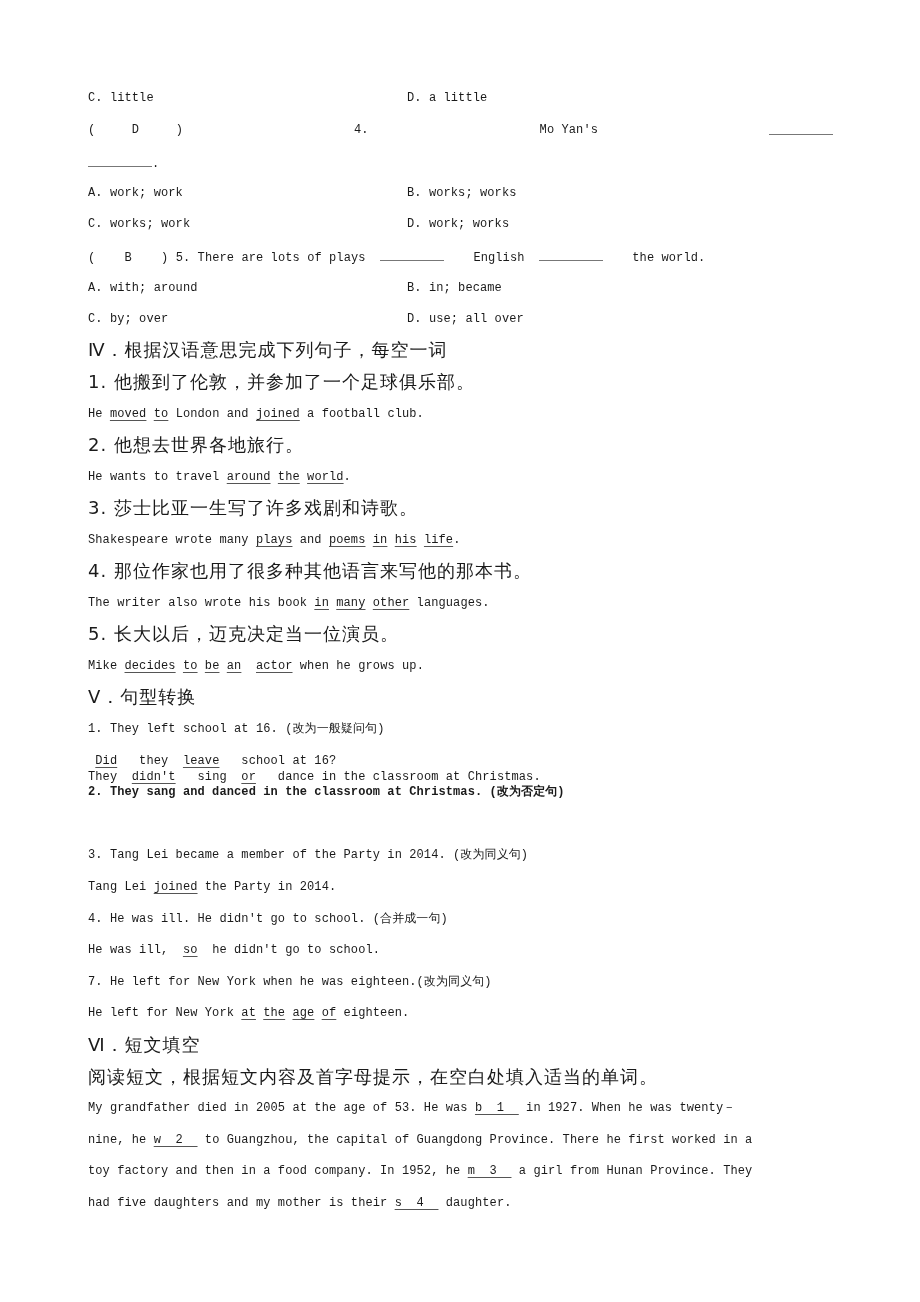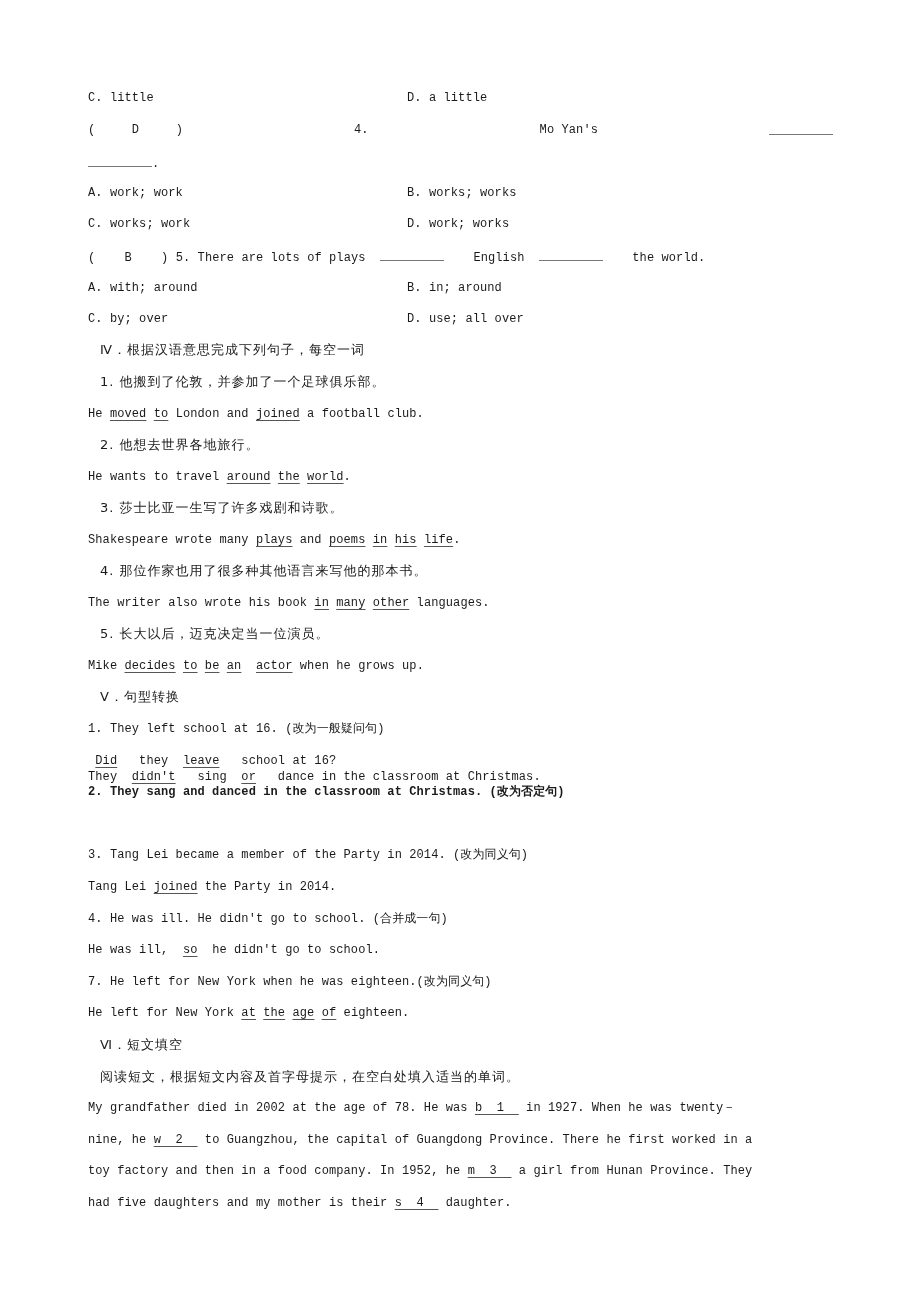--- a/index.html
+++ b/index.html
@@ -8,21 +8,21 @@
       font-family: "DejaVu Serif", "Liberation Serif", serif;
       color: #1a1a1a;
     }
     .page { position: absolute; left: 88px; top: 0; width: 745px; }
     .line {
       position: absolute; left: 0; white-space: pre;
       font-size: 12px; line-height: 20px; height: 20px;
       font-family: "Liberation Mono", "DejaVu Sans Mono", monospace;
       letter-spacing: 0.1px;
     }
-    .cn { font-family: "DejaVu Sans", "Liberation Sans", sans-serif; font-size: 13px; letter-spacing: 1px; margin-left: 12px; }
+    .cn { font-family: "DejaVu Sans", "Liberation Sans", sans-serif; font-size: 18px; letter-spacing: 1px; }
     .u { text-decoration: underline; text-decoration-color: #555; text-underline-offset: 3px; }
     .blank { display: inline-block; border-bottom: 1px solid #777; height: 14px; vertical-align: baseline; }
     .optB { position: absolute; left: 319px; }
     .justify { width: 745px; display: flex; justify-content: space-between; }
   </style>
 </head>
 <body>
 
 <div class="page">
 
@@ -36,21 +36,21 @@
     <span class="blank" style="width:64px"></span>
   </div>
   <div class="line" style="top:152px"><span class="blank" style="width:64px"></span><span>.</span></div>
   <div class="line" style="top:183px">A. work; work</div>
   <div class="line optB" style="top:183px">B. works; works</div>
   <div class="line" style="top:214px">C. works; work</div>
   <div class="line optB" style="top:214px">D. work; works</div>
 
   <div class="line" style="top:246px"><span>(</span>    <span>B</span>    <span>)</span> <span>5.</span> <span>There are lots of plays</span>  <span class="blank" style="width:64px"></span>    <span>English</span>  <span class="blank" style="width:64px"></span>    <span>the world.</span></div>
   <div class="line" style="top:278px">A. with; around</div>
-  <div class="line optB" style="top:278px">B. in; around</div>
+  <div class="line optB" style="top:278px">B. in; became</div>
   <div class="line" style="top:309px">C. by; over</div>
   <div class="line optB" style="top:309px">D. use; all over</div>
 
   <div class="line cn" style="top:340px">Ⅳ．根据汉语意思完成下列句子，每空一词</div>
   <div id="s4"></div>
 
   <div class="line cn" style="top:687px">Ⅴ．句型转换</div>
   <div id="s5"></div>
 
   <div class="line cn" style="top:1035px">Ⅵ．短文填空</div>
@@ -70,17 +70,17 @@
     <div class="line" style="top: 719px;">1. They left school at 16. (改为一般疑问句)</div>
     <div class="line" style="top: 750.6px;"><span> </span><span class="u">Did</span><span>   they  </span><span class="u">leave</span><span>   school at 16?</span></div>
     <div class="line" style="top: 782.2px; font-weight: bold;">2. They sang and danced in the classroom at Christmas. (改为否定句)</div>
     <div class="line" style="top: 767px;"><span>They  </span><span class="u">didn't</span><span>   sing  </span><span class="u">or</span><span>   dance in the classroom at Christmas.</span></div>
     <div class="line" style="top: 845.4px;">3. Tang Lei became a member of the Party in 2014. (改为同义句)</div>
     <div class="line" style="top: 877px;"><span>Tang Lei </span><span class="u">joined</span><span> the Party in 2014.</span></div>
     <div class="line" style="top: 908.6px;">4. He was ill. He didn't go to school. (合并成一句)</div>
     <div class="line" style="top: 940.2px;"><span>He was ill,  </span><span class="u">so</span><span>  he didn't go to school.</span></div>
     <div class="line" style="top: 971.8px;">7. He left for New York when he was eighteen.(改为同义句)</div>
     <div class="line" style="top: 1003.4px;"><span>He left for New York </span><span class="u">at</span><span> </span><span class="u">the</span><span> </span><span class="u">age</span><span> </span><span class="u">of</span><span> eighteen.</span></div>
-    <div class="line" style="top: 1098px;"><span>My grandfather died in 2002 at the age of 78. He was </span><span class="u">b  1  </span><span> in 1927. When he was twenty－</span></div>
+    <div class="line" style="top: 1098px;"><span>My grandfather died in 2005 at the age of 53. He was </span><span class="u">b  1  </span><span> in 1927. When he was twenty－</span></div>
     <div class="line" style="top: 1129.7px;"><span>nine, he </span><span class="u">w  2  </span><span> to Guangzhou, the capital of Guangdong Province. There he first worked in a</span></div>
     <div class="line" style="top: 1161.4px;"><span>toy factory and then in a food company. In 1952, he </span><span class="u">m  3  </span><span> a girl from Hunan Province. They</span></div>
     <div class="line" style="top: 1193.1px;"><span>had five daughters and my mother is their </span><span class="u">s  4  </span><span> daughter.</span></div>
   </div>
 
 </body></html>

